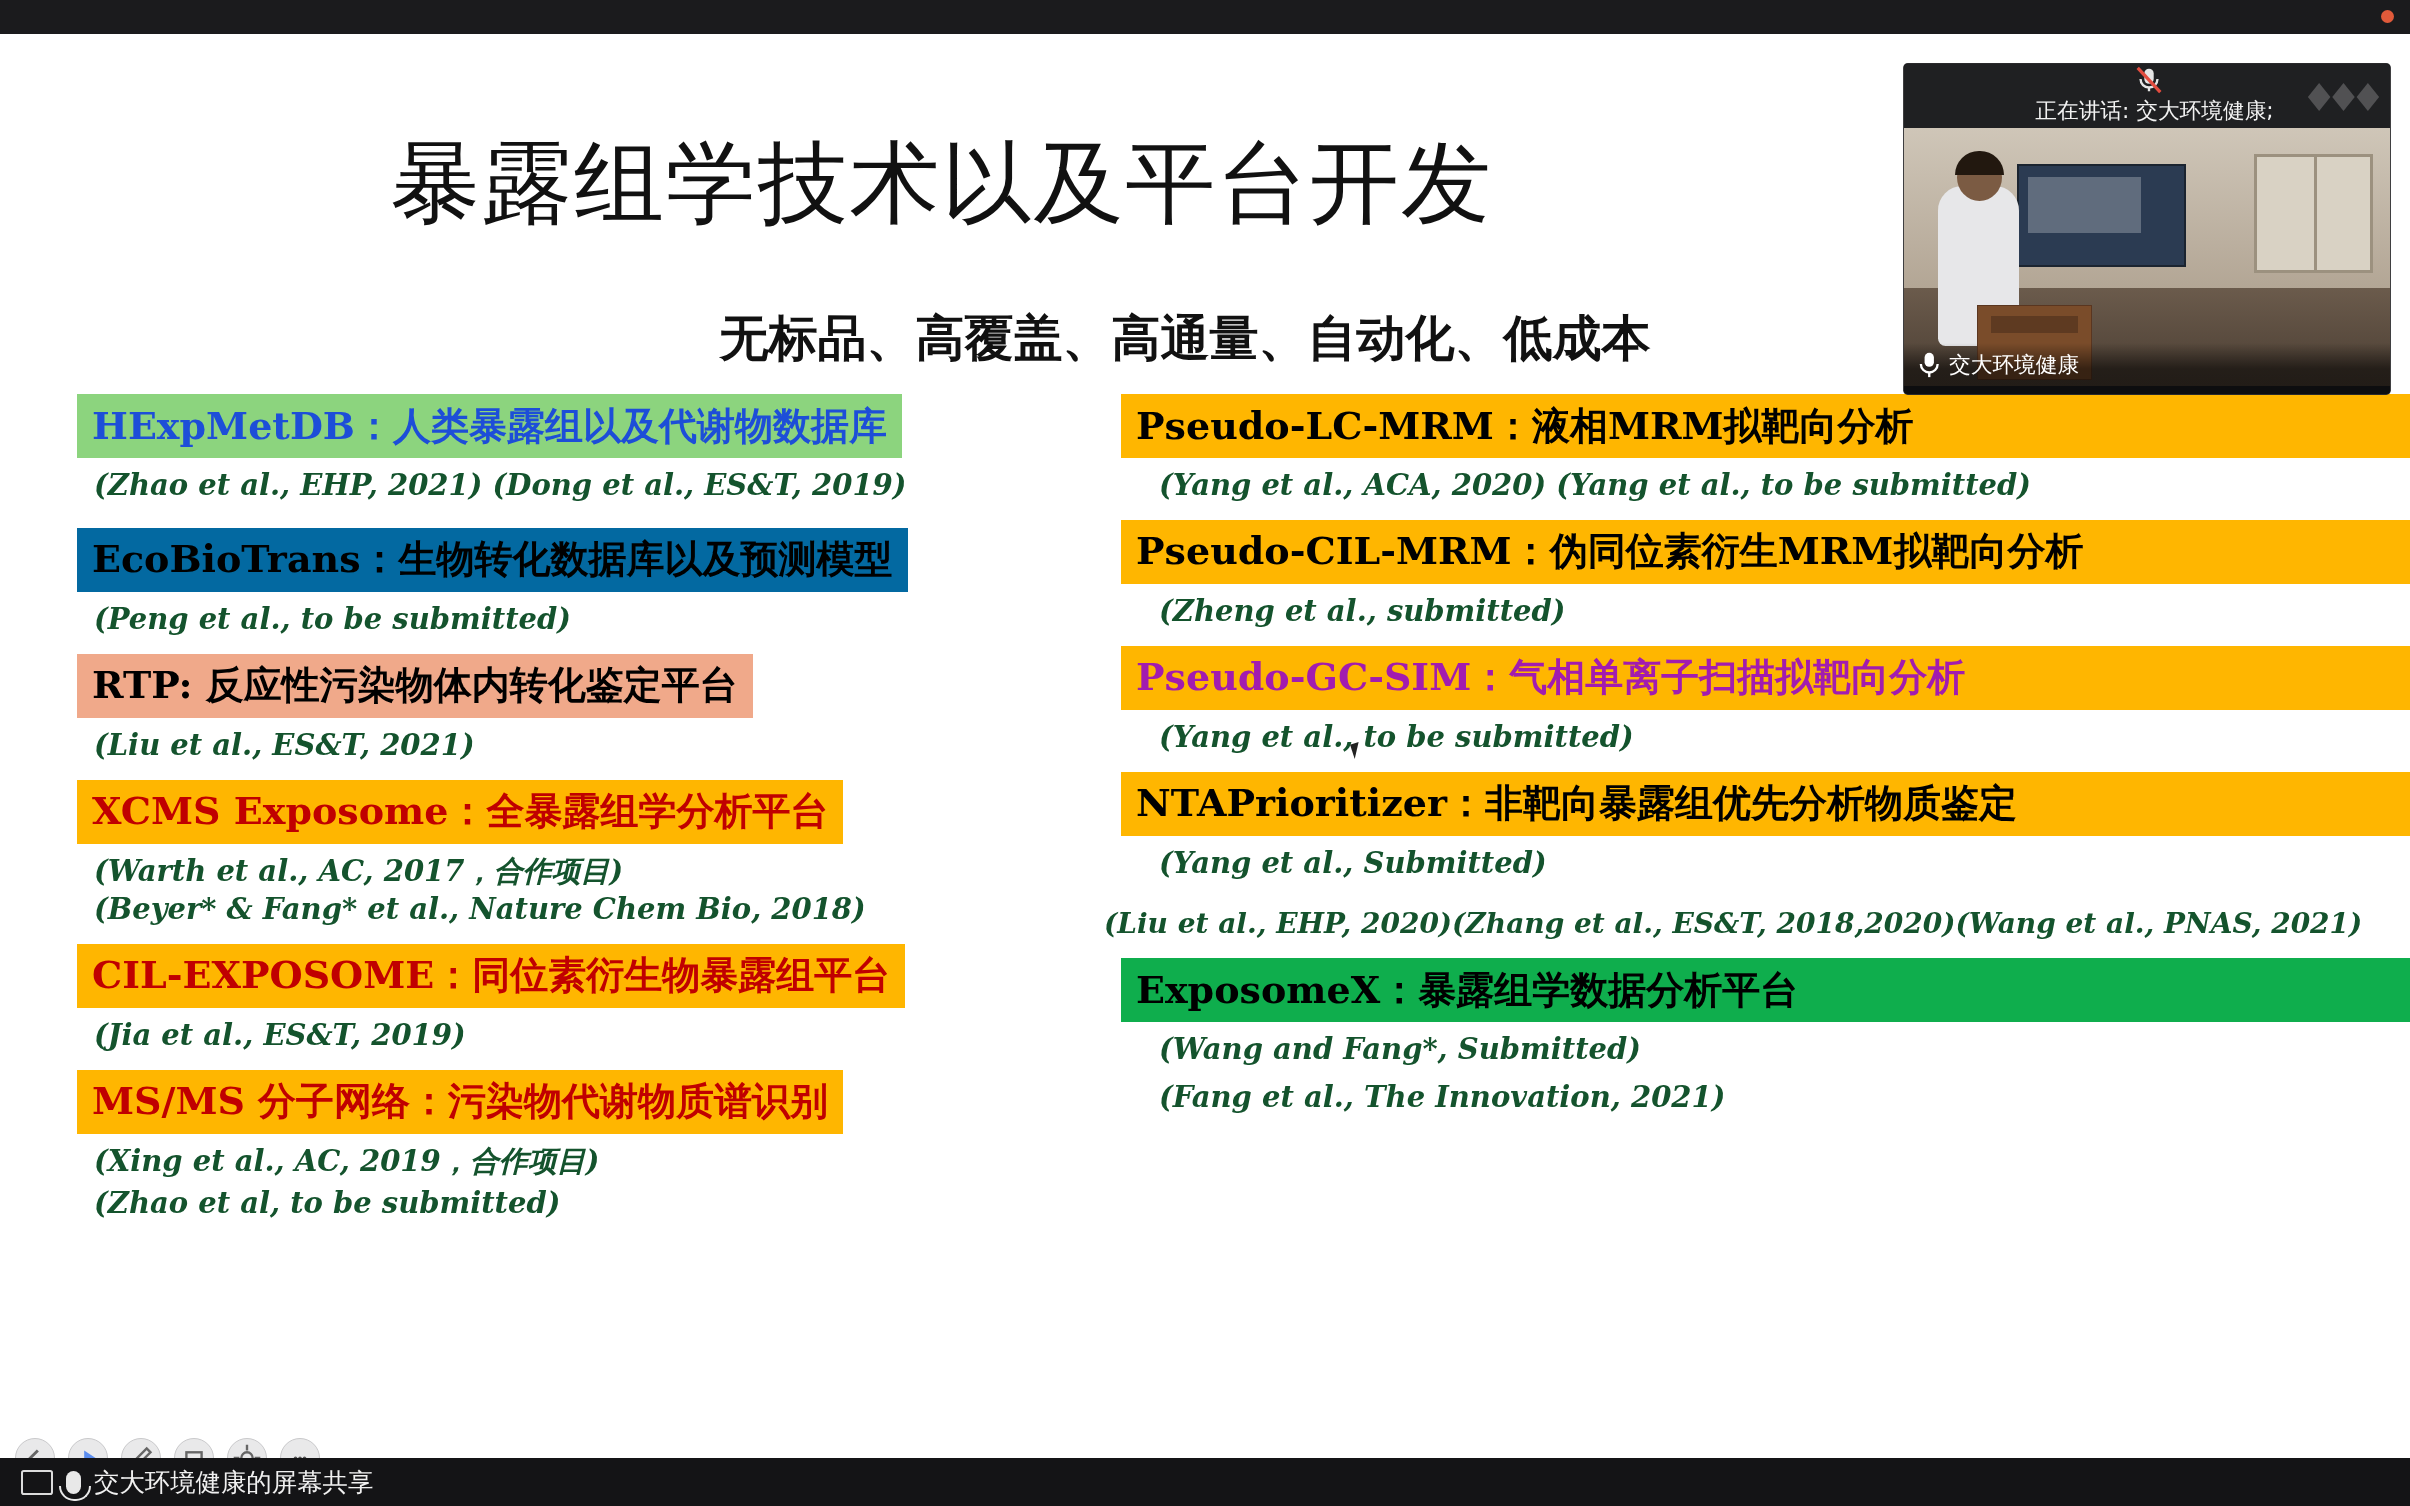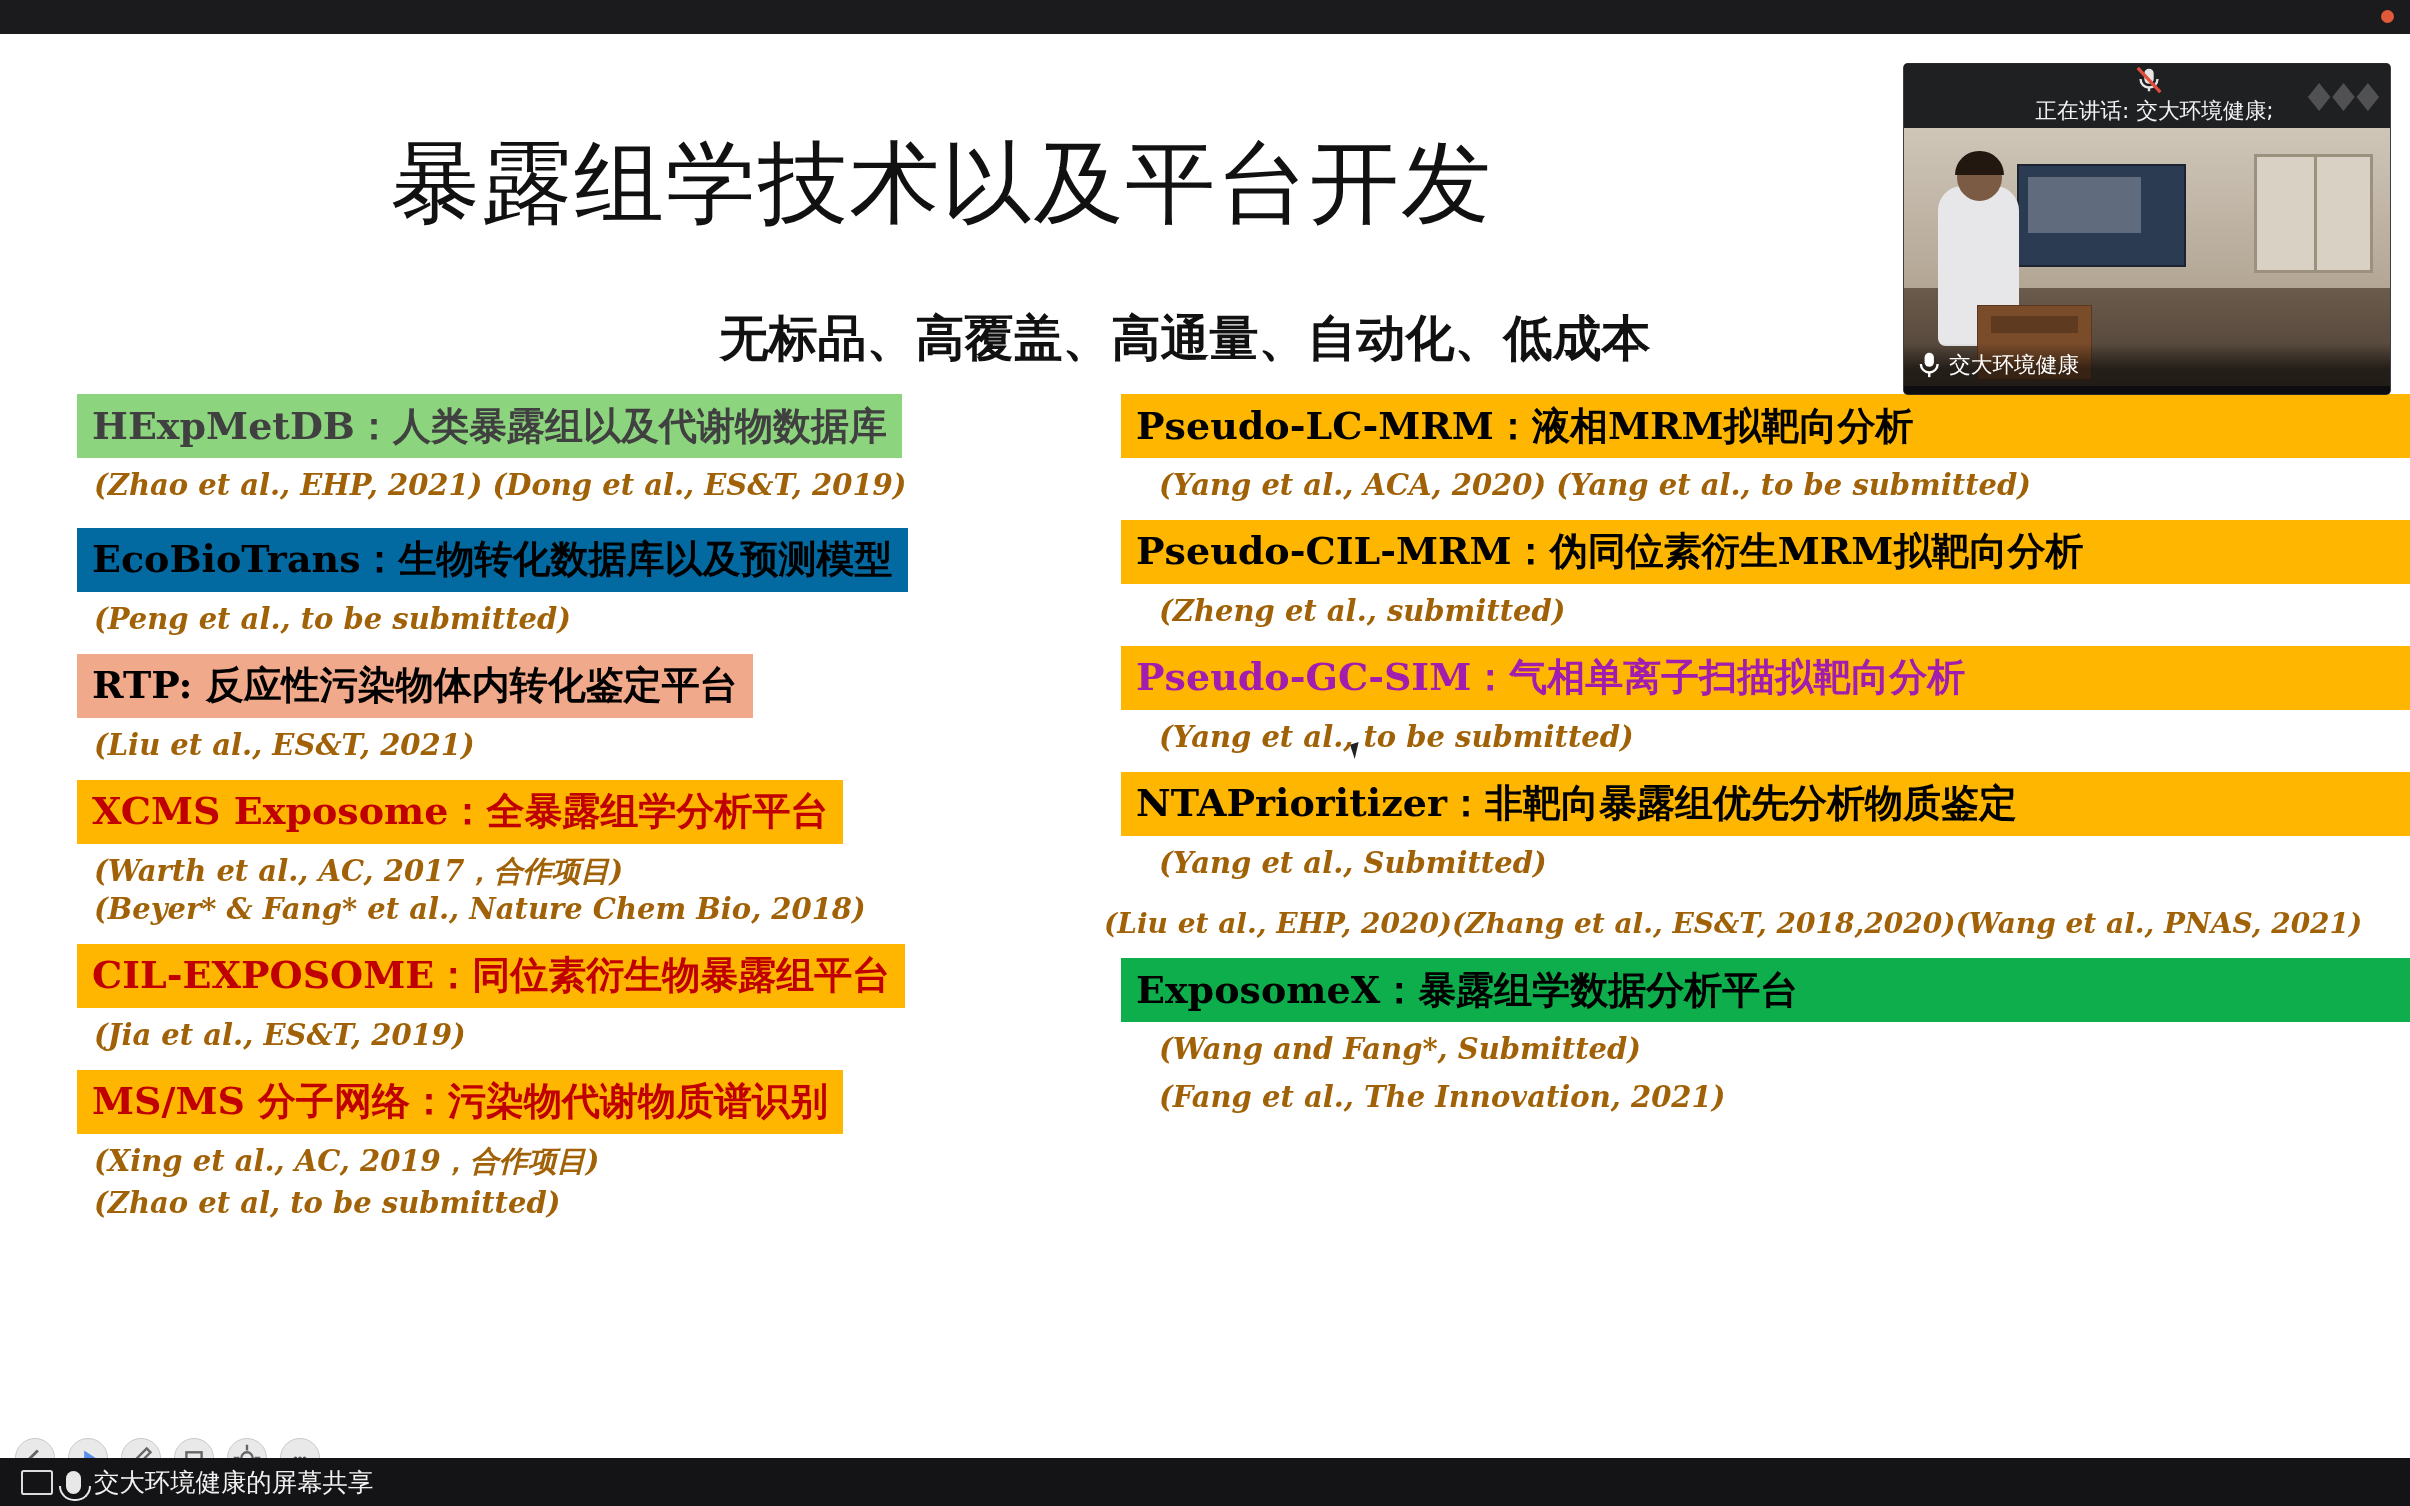--- a/index.html
+++ b/index.html
@@ -84,21 +84,21 @@
     font-weight: bold;
     font-family: "DejaVu Serif", "Liberation Serif", serif;
     white-space: nowrap;
     line-height: 1.25;
   }
   .bar.full { display: block; }
   .cite {
     font-size: 29px;
     font-style: italic;
     font-weight: bold;
-    color: #a16207;
+    color: #14532d;
     font-family: "DejaVu Serif", "Liberation Serif", serif;
     padding: 8.5px 0 13px 17px;
     line-height: 1.25;
     white-space: nowrap;
   }
   .cite.wide { white-space: nowrap; font-size: 28px; }
   .cite.indent { padding-left: 38px; }
 
   
   .video-panel {
@@ -280,21 +280,21 @@
   </div>
 
   <div class="slide">
 
     <div class="slide-title">暴露组学技术以及平台开发</div>
     <div class="slide-subtitle">无标品、高覆盖、高通量、自动化、低成本</div>
 
     <div class="col col-left">
 
       <div class="item">
-        <div class="bar" style="background:#8cd47e;color:#404040;">HExpMetDB：人类暴露组以及代谢物数据库</div>
+        <div class="bar" style="background:#8cd47e;color:#1d4ed8;">HExpMetDB：人类暴露组以及代谢物数据库</div>
         <div class="cite">(Zhao et al., EHP, 2021)   (Dong et al., ES&amp;T, 2019)</div>
       </div>
 
       <div class="item">
         <div class="bar" style="background:#0369a1;color:#000;margin-top:8px;">EcoBioTrans：生物转化数据库以及预测模型</div>
         <div class="cite">(Peng et al., to be submitted)</div>
       </div>
 
       <div class="item">
         <div class="bar" style="background:#f0a98a;color:#000;">RTP: 反应性污染物体内转化鉴定平台</div>

